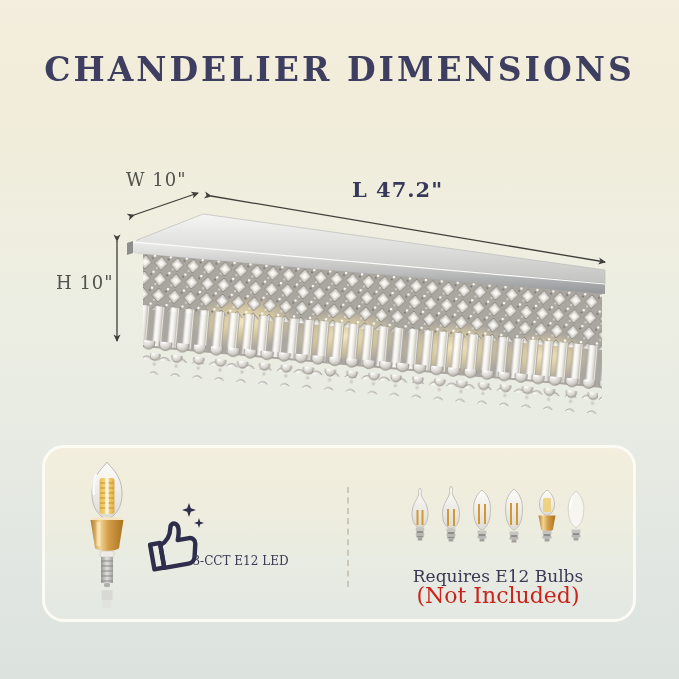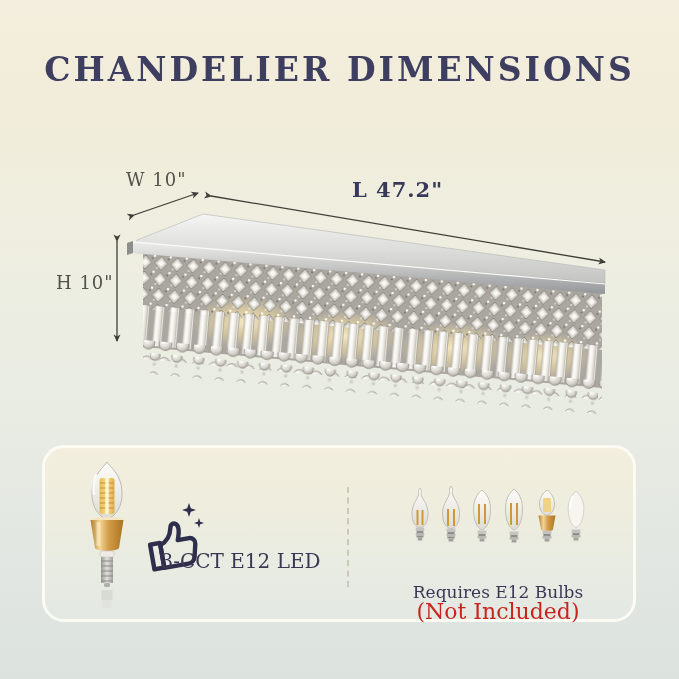--- a/index.html
+++ b/index.html
@@ -20,24 +20,24 @@
     position:absolute;left:42px;top:445px;width:594px;height:177px;
     border:3px solid #fbfbf4;border-radius:22px;box-sizing:border-box;
     background:linear-gradient(180deg,#f3eedd 0%,#efeddd 30%,#e9ece2 65%,#e3e8e3 100%);
   }
   .divider{
     position:absolute;left:347px;top:487px;height:100px;width:0;
     border-left:2px dashed #ccc8b8;
   }
   .rec-text{
     position:absolute;left:158px;top:551px;width:165px;text-align:center;
-    color:#393954;font-size:20px;line-height:20px;
+    color:#393954;font-size:12px;line-height:20px;
   }
   .req-text{
-    position:absolute;left:400px;top:582px;width:196px;text-align:center;
+    position:absolute;left:400px;top:566px;width:196px;text-align:center;
     color:#393954;font-size:17px;line-height:20px;
   }
   .req-text .red{color:#c8241c;font-size:22px;}
   .abs{position:absolute;}
 </style>
 </head>
 <body>
 
 <div class="stage">
 

